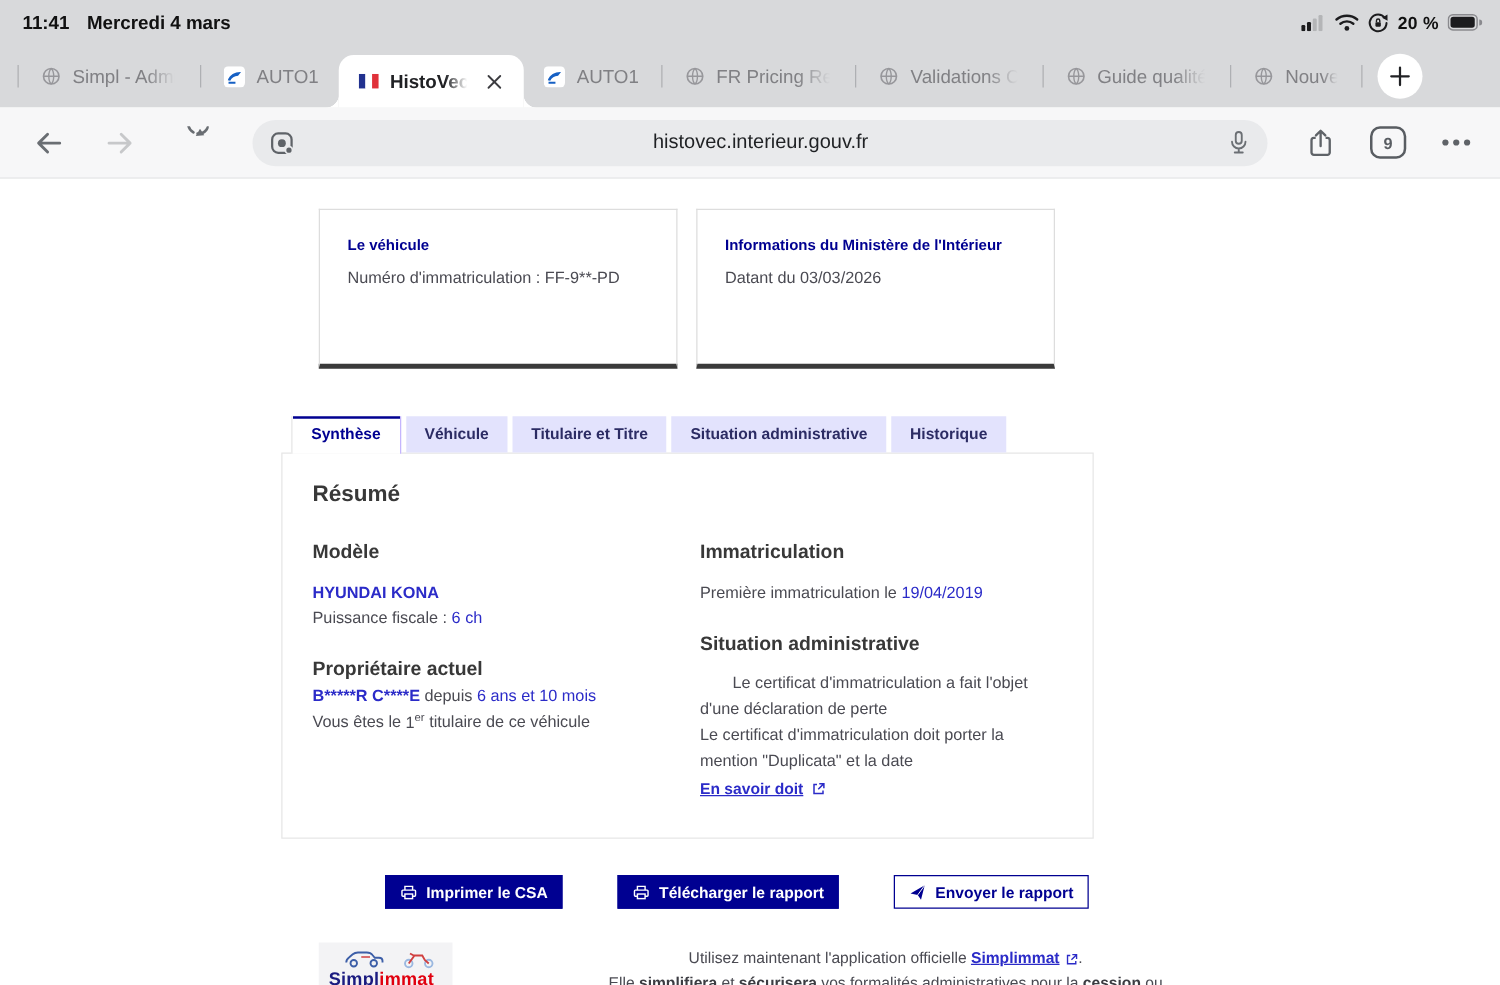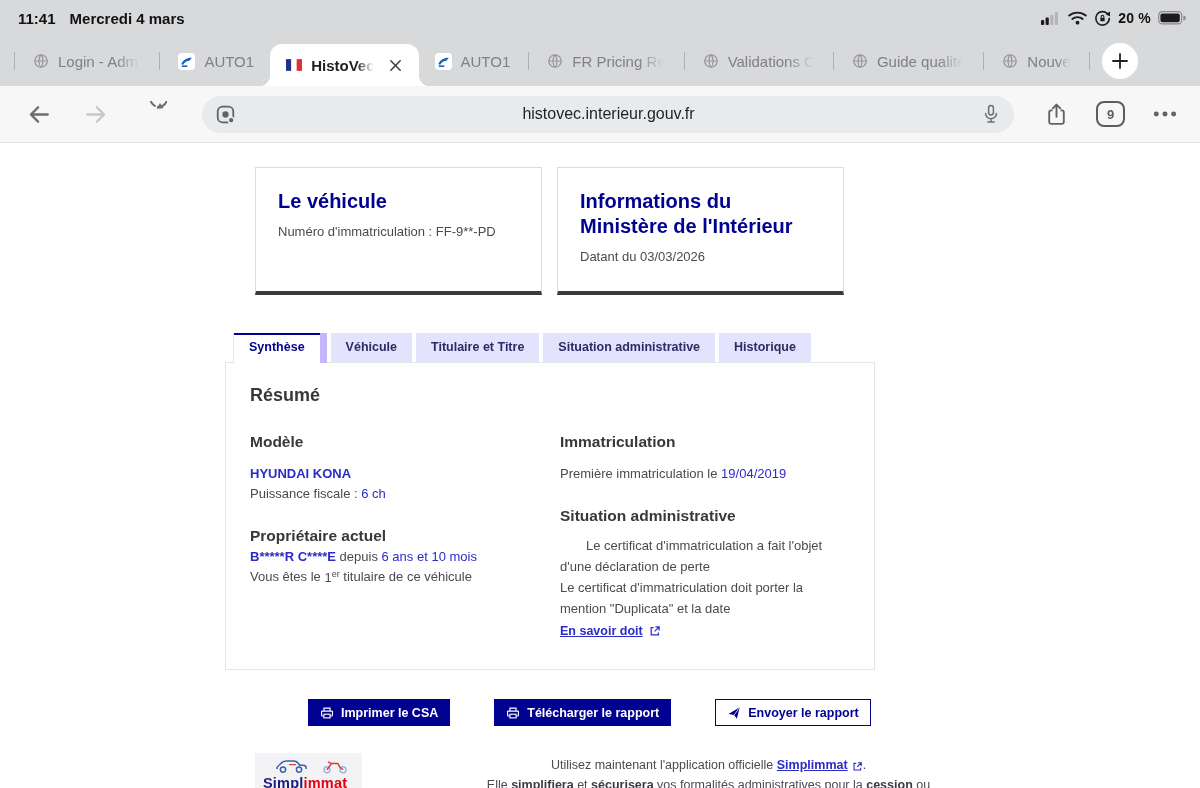--- a/index.html
+++ b/index.html
@@ -44,27 +44,27 @@
   .tabcount { width:29px; height:26px; border:2px solid #595d62; border-radius:8px;
     display:flex; align-items:center; justify-content:center; font-size:13px; font-weight:600; color:#595d62; }
 
   
   .page { background:#fff; height:645px; padding-top:24px; }
   .page, .page * { color:#4a4a52; }
 
   .cards-row { display:flex; gap:15px; margin-left:255px; }
   .card { width:287px; height:128px; border:1px solid #dddddd; border-bottom:4px solid #3a3a3a;
     padding:21px 22px; background:#fff; }
-  .card-title { font-size:20px; font-weight:700; color:#000091; line-height:1.25; margin-bottom:10px; max-width:235px; }
+  .card-title { font-size:12px; font-weight:700; color:#000091; line-height:1.25; margin-bottom:10px; max-width:235px; }
   .card-body { font-size:13px; color:#4a4a52; }
 
   .ptabs { display:flex; gap:4px; margin:38px 0 0 233px; position:relative; z-index:2; }
   .ptab { font-size:12.5px; font-weight:700; padding:7px 15px 8px; background:#e3e3fd; color:#2c2c64; }
   .ptab.active { background:#fff; color:#000091; box-shadow:inset 0 2px 0 #000091;
-    border-left:1px solid #e6e6e6; border-right:7px solid #c4b5fd; margin-bottom:-1px; }
+    border-left:1px solid #e6e6e6; border-right:1px solid #c4b5fd; margin-bottom:-1px; }
 
   .panel { margin-left:225px; width:650px; min-height:287px; border:1px solid #e6e6e6;
     padding:22px 24px 30px; background:#fff; }
   .panel h2 { font-size:18px; font-weight:700; color:#383838; }
   .cols { display:flex; margin-top:27px; }
   .col-left { width:310px; flex:0 0 310px; }
   .col-right { flex:1; }
   .panel h3 { font-size:15.5px; font-weight:700; color:#383838; }
   .panel .mt { margin-top:23px; }
   .line { font-size:13px; line-height:1.55; }
@@ -146,21 +146,21 @@
 <div class="tab-strip">
   <div class="tsep"></div>
 
   <div class="btab">
     <span>
       <svg width="16" height="16" viewBox="0 0 16 16">
           <circle cx="8" cy="8" r="6.2" stroke="#97979b" stroke-width="1.3" fill="none"></circle>
           <path d="M1.8 8 h12.4 M8 1.8 C5.4 4 5.4 12 8 14.2 M8 1.8 C10.6 4 10.6 12 8 14.2" stroke="#97979b" stroke-width="1.1" fill="none"></path>
         </svg>
     </span>
-    <span class="btab-label fade" style="max-width:96px">Login - Admi</span>
+    <span class="btab-label fade" style="max-width:96px">Simpl - Admi</span>
   </div>
 
   <div class="tsep"></div>
 
   <div class="btab">
     <span>
       <svg width="17" height="17" viewBox="0 0 16 16">
           <rect width="16" height="16" rx="3.5" fill="#fff"></rect>
           <path d="M3 10.6 C4.8 6.2 8.6 4.2 13 4.4 L10.8 7.2 C8 7.3 5.9 8.9 4.9 11 Z" fill="#1660c4"></path>
           <path d="M3.6 12.4 h5.2" stroke="#1660c4" stroke-width="1.5"></path>

